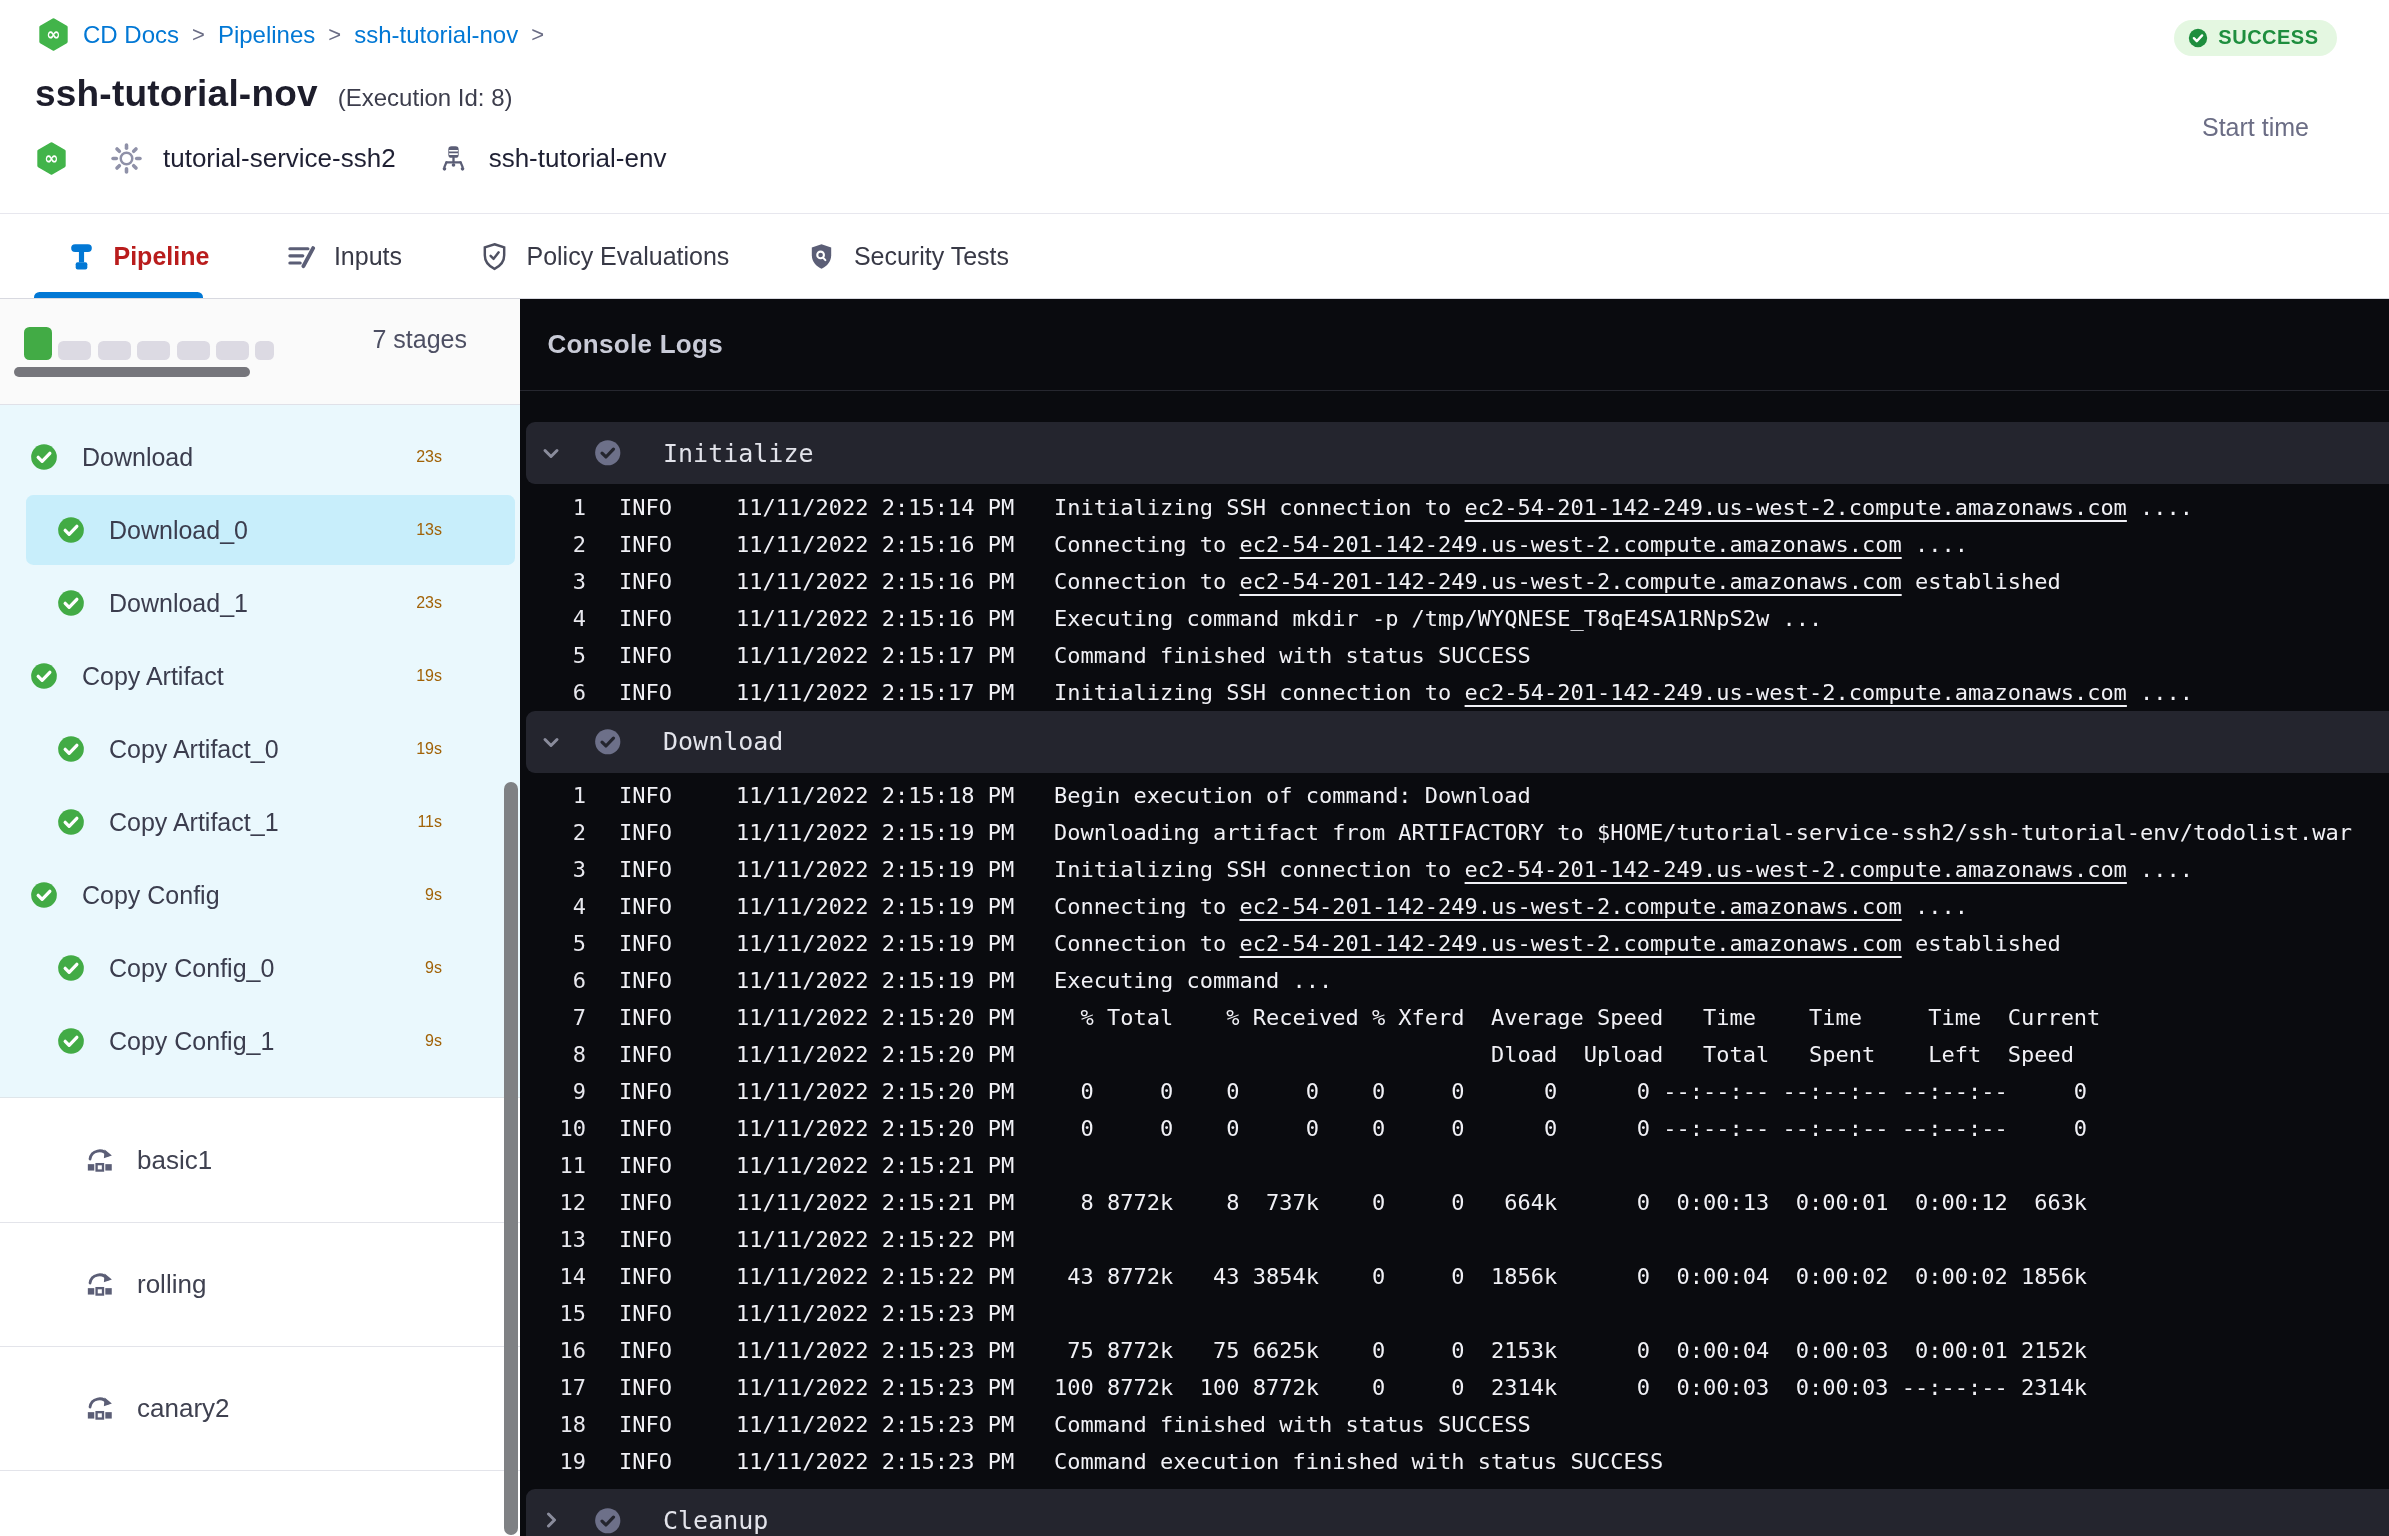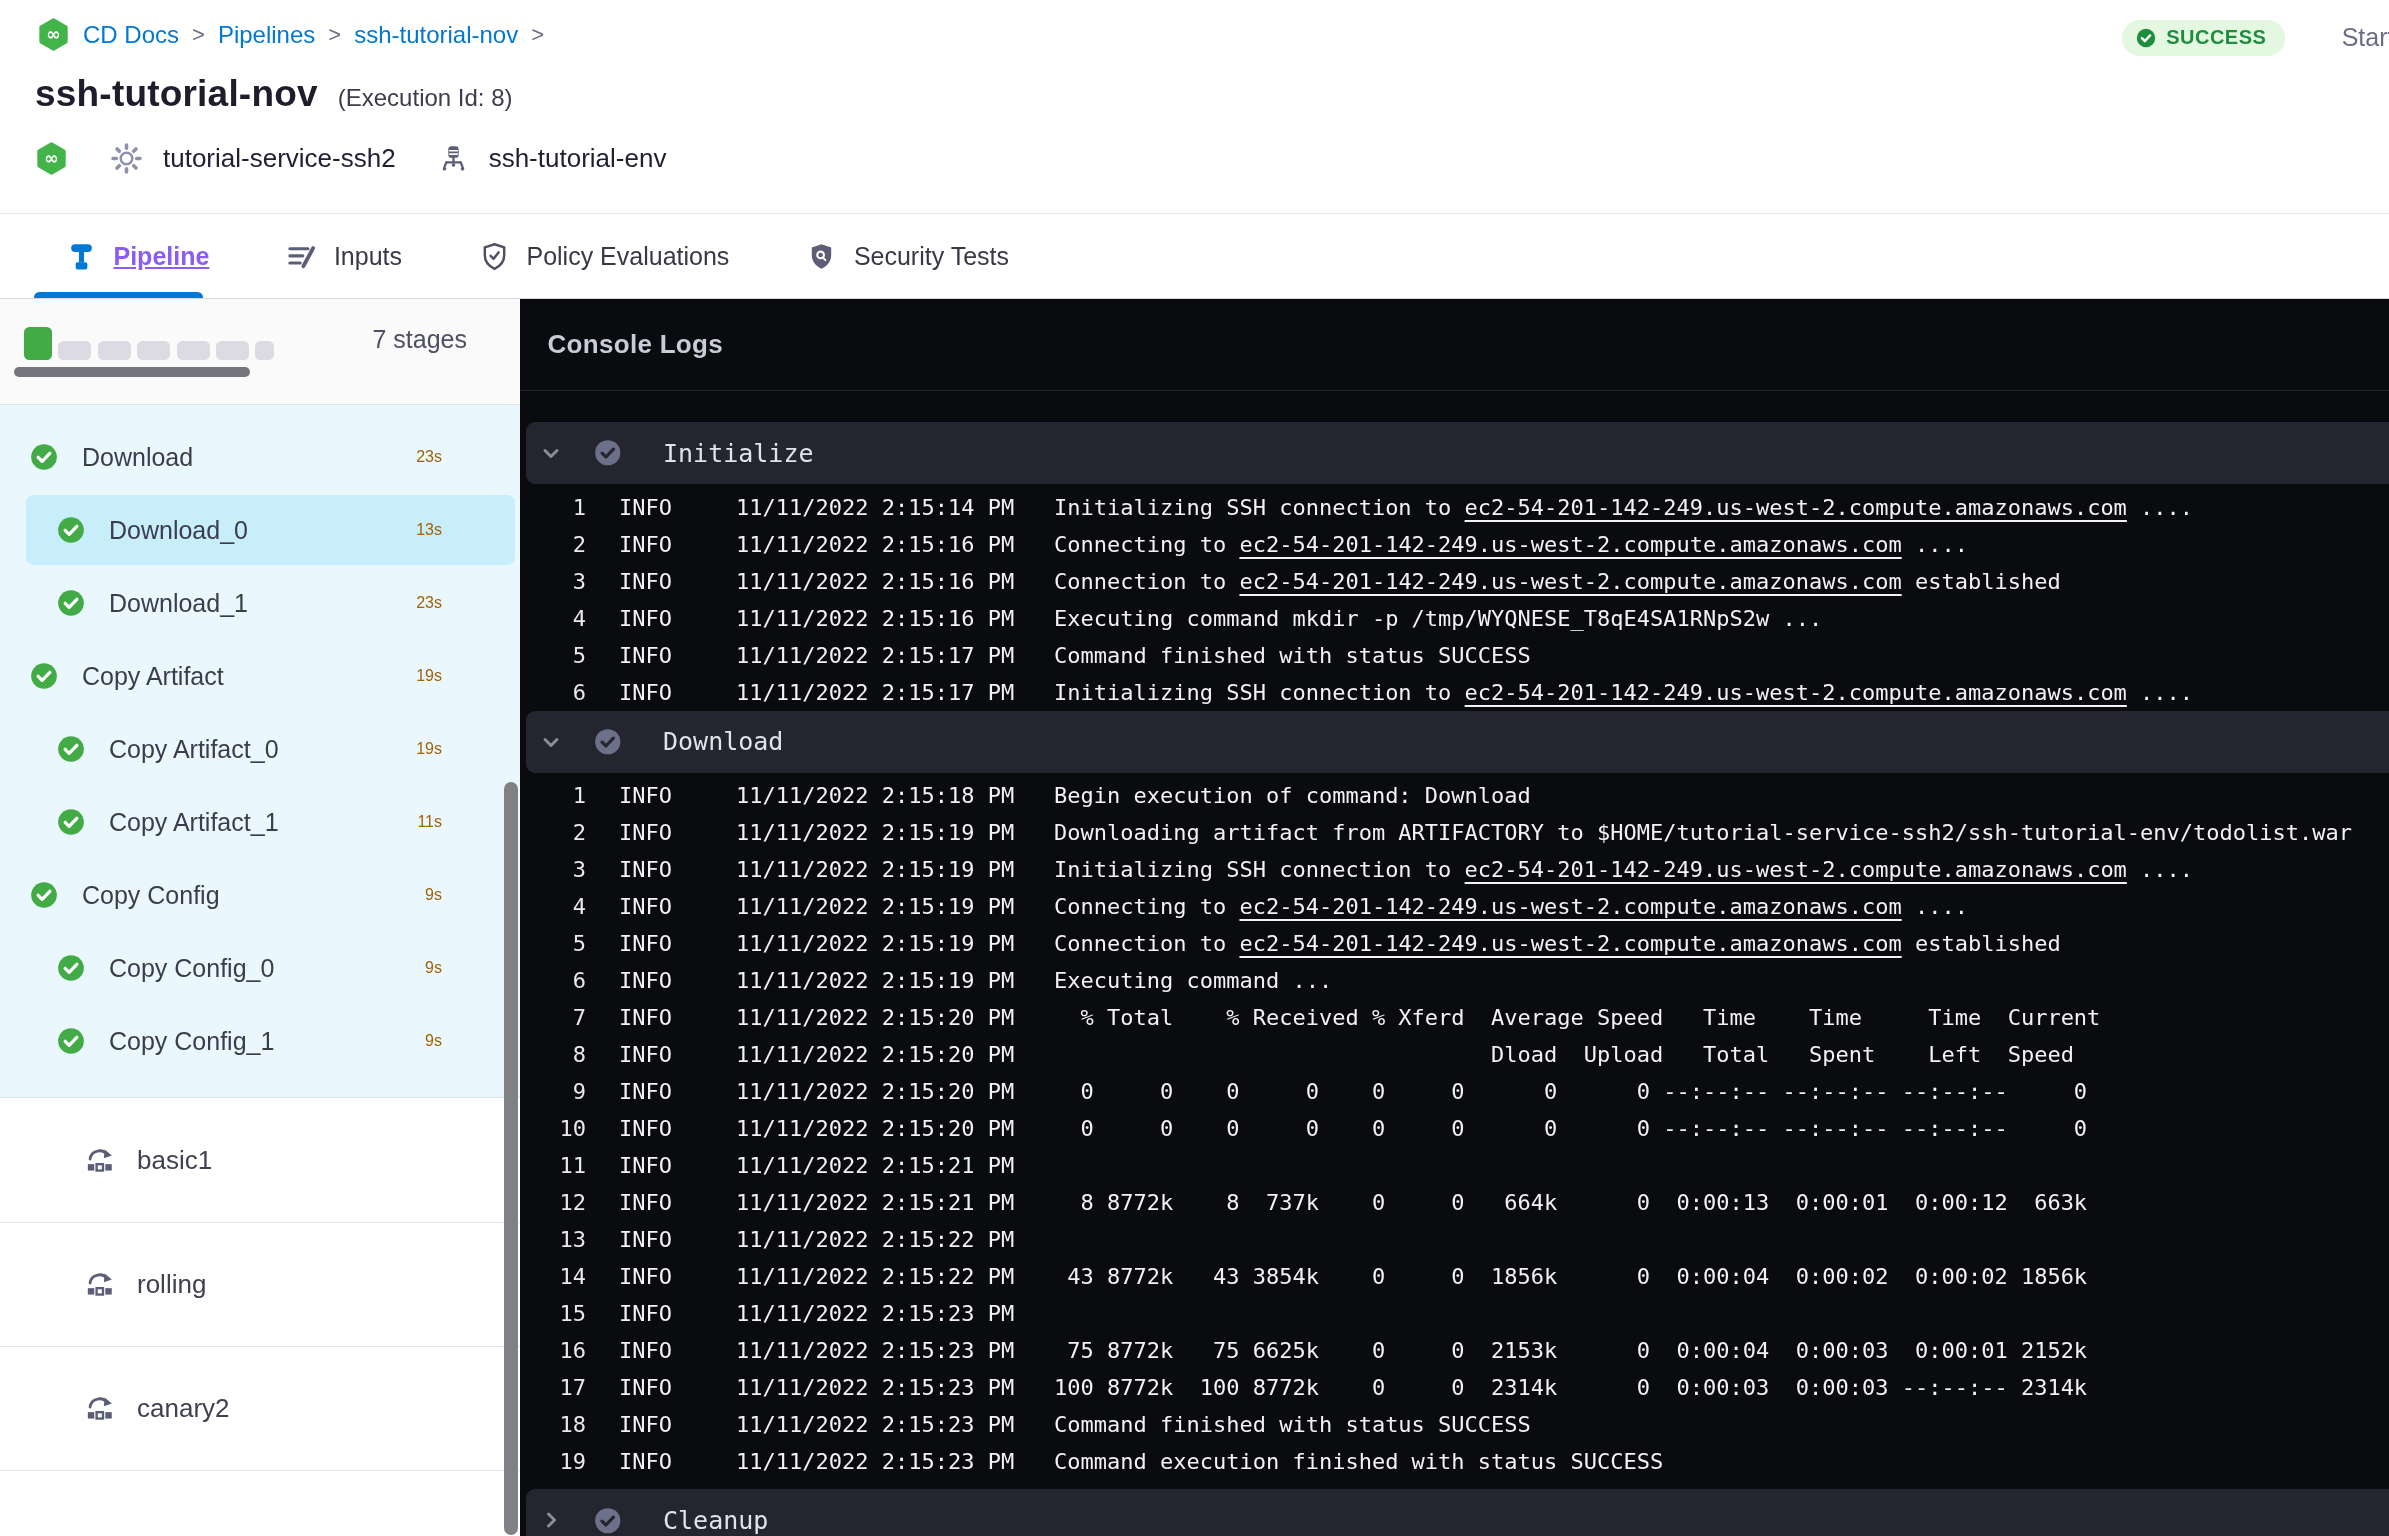--- a/index.html
+++ b/index.html
@@ -11,32 +11,32 @@
   .breadcrumb{position:absolute;left:37px;top:18.3px;display:flex;align-items:center;gap:13px;
               font-size:24px;color:#0278d5;}
   .breadcrumb .crumb{cursor:pointer;}
   .breadcrumb .sep{color:#6b6d85;font-size:22px;}
   .page-title-row{position:absolute;left:35px;top:73px;display:flex;align-items:baseline;gap:20px;}
   .page-title{font-size:37px;font-weight:700;color:#1d1d2b;letter-spacing:0.2px;}
   .exec-id{font-size:24px;color:#3c3d4c;}
   .service-row{position:absolute;left:35px;top:142px;display:flex;align-items:center;gap:20px;
                font-size:26px;color:#1f2033;}
   .service-row .gap-lg{margin-left:22px;}
-  .status-area{position:absolute;top:20px;right:0;left:2122px;display:flex;align-items:center;gap:57px;}
+  .status-area{position:absolute;top:20px;right:0;left:2122px;display:flex;align-items:center;gap:57px;flex-direction:column;}
   .status-badge{display:flex;align-items:center;gap:9.2px;background:#e4f7e1;color:#1e8e3e;
                 font-size:20px;font-weight:700;letter-spacing:0.5px;border-radius:18.3px;
                 padding:6.4px 18.3px 6.4px 13px;}
   .start-time{font-size:25px;color:#6b6d85;white-space:nowrap;}
 
   
   .tabbar{position:absolute;left:0;top:213px;width:2389px;height:86px;background:#ffffff;
           border-top:0.9px solid #e7e7ee;border-bottom:0.9px solid #d8d9e0;box-sizing:border-box;}
   .tabs{display:flex;align-items:center;height:100%;padding-left:66px;gap:77px;}
   .tab{display:flex;align-items:center;gap:16.5px;font-size:25px;color:#383946;cursor:pointer;}
-  .tab.active{color:#8b5cf6;font-weight:700;text-decoration:underline;}
+  .tab.active{color:#b91c1c;font-weight:700;}
   .tab-underline{position:absolute;left:34px;bottom:0px;width:169px;height:6.4px;background:#0278d5;
                  border-radius:5.5px 5.5px 0 0;}
 
   
   .sidebar{position:absolute;left:0;top:299px;width:520px;height:1237px;background:#ffffff;}
   .stage-progress{position:absolute;left:0;top:0;width:520px;height:106px;background:#fafafa;
                   border-bottom:0.9px solid #e0e1e8;box-sizing:border-box;}
   .squares{position:absolute;left:24px;top:27.5px;display:flex;align-items:flex-end;gap:6.4px;}
   .sq{width:33px;height:19px;border-radius:5.5px;background:#dcdae3;}
   .sq.done{width:28px;height:33px;background:#42ab45;}

